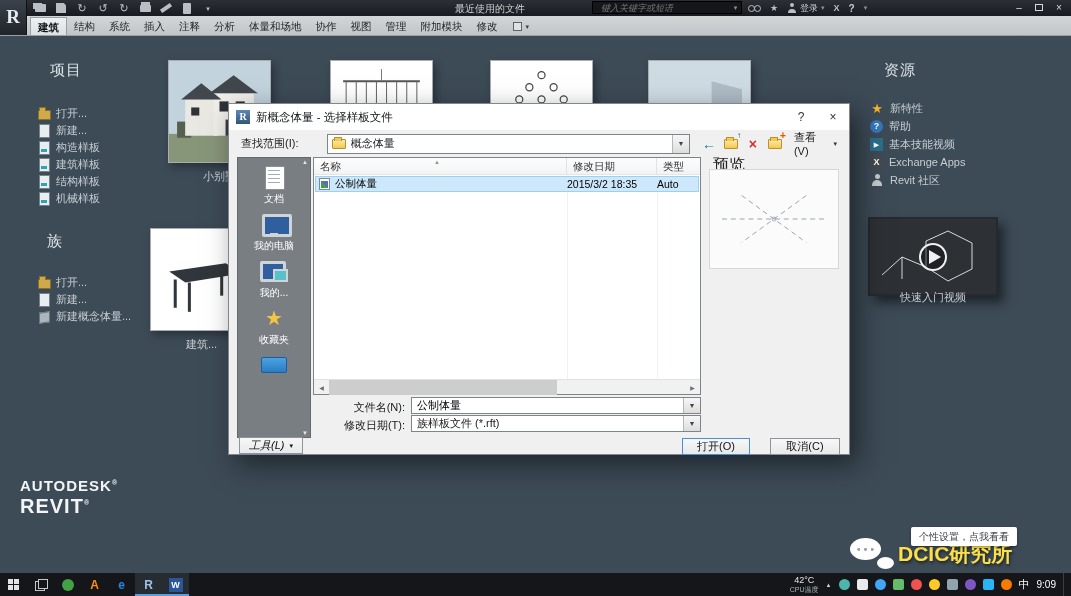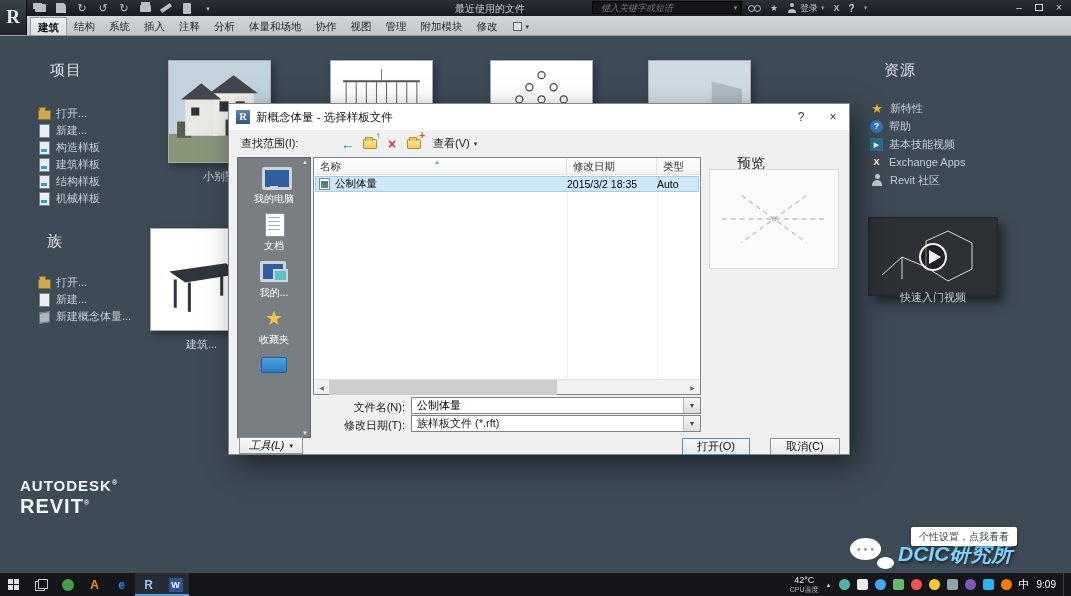--- a/index.html
+++ b/index.html
@@ -107,22 +107,22 @@
   .brand sup { font-size:7px; vertical-align:super; }
   .tooltip { position:absolute; left:911px; top:527px; width:106px; height:19px; background:#fff;
     border-radius:2px; color:#3a3f45; font-size:10px; display:flex; align-items:center;
     justify-content:center; z-index:30; box-shadow:0 1px 3px rgba(0,0,0,.4); white-space:nowrap; }
   .bubble { position:absolute; background:#fff; border-radius:50%; z-index:30; }
   .bubble.b1 { left:850px; top:538px; width:31px; height:22px;
     background:radial-gradient(circle at 28% 52%, #9aa4ab 1.3px, transparent 1.6px),
                radial-gradient(circle at 50% 52%, #9aa4ab 1.3px, transparent 1.6px),
                radial-gradient(circle at 72% 52%, #9aa4ab 1.3px, transparent 1.6px), #fff; }
   .bubble.b2 { left:877px; top:557px; width:17px; height:12px; }
-  .watermark { position:absolute; left:898px; top:540px; font-size:21px; font-weight:bold; color:#7dd3fc;
-    text-shadow:1px 2px 3px rgba(0,0,0,.55); z-index:29; white-space:nowrap;font-style:italic; }
+  .watermark { position:absolute; left:898px; top:540px; font-size:21px; font-weight:bold; color:#fde047;
+    text-shadow:1px 2px 3px rgba(0,0,0,.55); z-index:29; white-space:nowrap; }
 
   
   .dialog { position:absolute; left:228px; top:103px; width:622px; height:352px;
     background:#f0f0f0; border:1px solid #80878d; box-shadow:8px 10px 26px rgba(0,0,0,.5);
     z-index:20; color:#1a1a1a; }
   .dlg-title { height:26px; background:#fff; display:flex; align-items:center; padding-left:7px; gap:6px;
     font-size:11.5px; color:#101418; }
   .dlg-appico { width:14px; height:14px; background:linear-gradient(#5b87b0,#31567c); color:#fff;
     font:bold 10px/14px "Liberation Serif",serif; text-align:center; flex:none; }
   .dlg-ctrls { margin-left:auto; display:flex; height:26px; }
@@ -185,21 +185,21 @@
   .lr.c2 { width:90px; } .lr.c3 { flex:1; overflow:hidden; white-space:nowrap; }
   .file-ico { width:11px; height:12px; background:#fff; border:1px solid #7d8a93; position:relative; flex:none; }
   .file-ico::after { content:""; position:absolute; left:1px; top:2px; width:7px; height:7px;
     background:linear-gradient(45deg,#43a047 0 50%, #5c6bc0 50% 100%); }
   .hscroll { position:absolute; left:0; right:0; bottom:0; height:15px; background:#f1f1f1;
     border-top:1px solid #e2e2e2; display:flex; align-items:center; }
   .hs-btn { width:15px; height:15px; display:flex; align-items:center; justify-content:center;
     font-size:6px; color:#6e6e6e; }
   .hs-thumb { width:228px; height:15px; background:#cdcdcd; }
 
-  .preview-label { position:absolute; left:484px; top:51px; font-size:14px; color:#222;margin-left:24px; }
+  .preview-label { position:absolute; left:484px; top:51px; font-size:16px; color:#222; }
   .preview-box { position:absolute; left:480px; top:65px; width:130px; height:100px;
     background:#fbfbfb; border:1px solid #d5d8da; }
   .preview-box svg { display:block; width:100%; height:100%; }
 
   .dlg-label { position:absolute; width:66px; text-align:right; font-size:11px; white-space:nowrap; }
   .dlg-combo2 { position:absolute; left:182px; width:290px; height:17px; border:1px solid #7f8488;
     background:#fff; display:flex; align-items:center; padding:0 20px 0 5px; font-size:11px; }
   .dlg-combo2 input { flex:1; min-width:0; border:0; outline:none; background:transparent; font-size:11px;
     font-family:"Liberation Sans","DejaVu Sans",sans-serif; color:#000; }
   .dlg-combo2 .arrow { position:absolute; right:0; top:0; width:17px; height:100%;
@@ -453,46 +453,51 @@
       <span class="dlg-appico">R</span>
       <span>新概念体量 - 选择样板文件</span>
       <span class="dlg-ctrls">
         <span class="db">?</span>
         <span class="db">×</span>
       </span>
     </div>
 
     <div class="dlg-toolbar">
       <span style="width:88px;">查找范围(I):</span>
+      <span class="combo" style="width:372px;">
+        <span class="mini-folder"></span>
+        <span>概念体量</span>
+        <span class="arrow">▼</span>
+      </span>
       <span style="display:flex; gap:4px; margin-left:10px;">
         <span class="nav-ic nav-back">←</span>
         <span class="nav-ic">
             <span class="mini-folder"></span>
             <span class="ov">↑</span>
           </span>
         <span class="nav-ic nav-del">×</span>
         <span class="nav-ic">
             <span class="mini-folder"></span>
             <span class="ov2">+</span>
           </span>
       </span>
       <span class="viewbtn">
         <span>查看(V)</span>
         <span class="dd">▾</span>
       </span>
     </div>
 
     <div class="places">
       <div class="place">
+        <span class="pi pi-docs"></span>
+        <span>文档</span>
+      </div>
+      <div class="place">
         <span class="pi pi-comp"></span>
         <span>我的电脑</span>
-      </div>
-      <div class="place">
-        <span class="pi pi-docs"></span>
-        <span>文档</span>
       </div>
       <div class="place">
         <span class="pi pi-net"></span>
         <span>我的...</span>
       </div>
       <div class="place">
         <span class="pi pi-fav">★</span>
         <span>收藏夹</span>
       </div>
       <div class="place">

